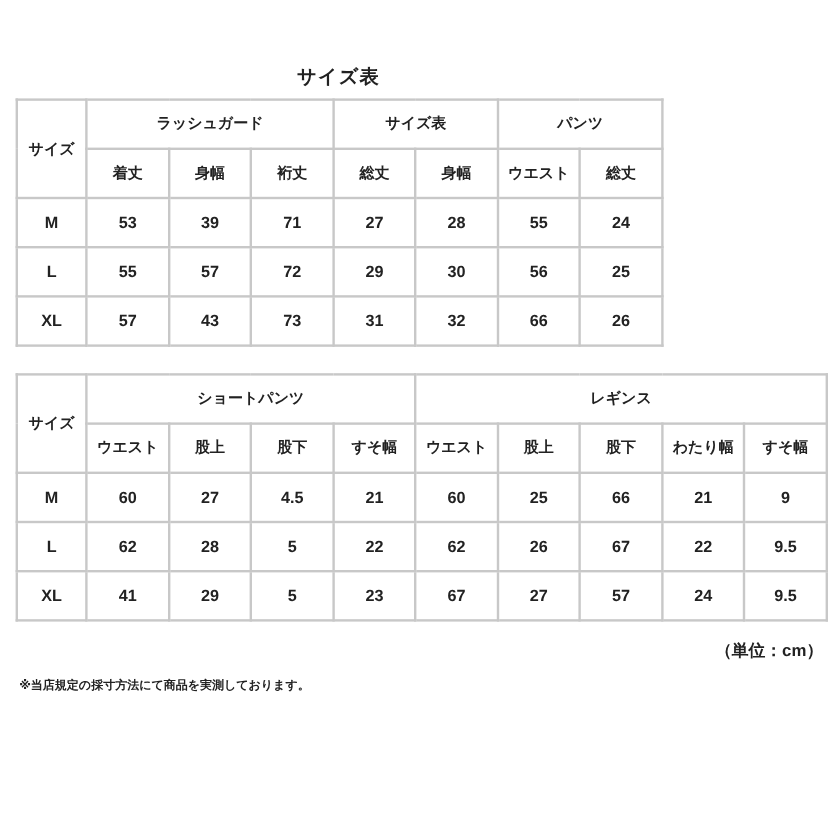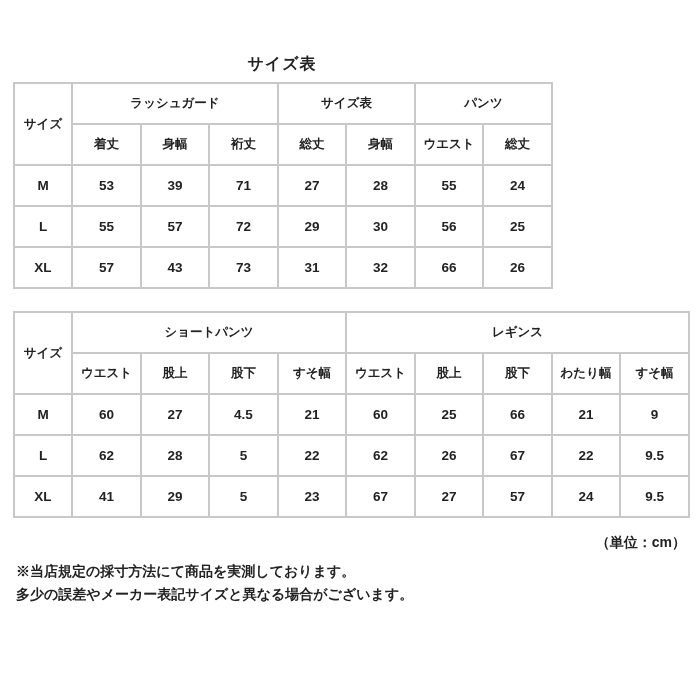--- a/index.html
+++ b/index.html
@@ -8,21 +8,21 @@
   .title { position:absolute; left:0; top:54px; width:564px; text-align:center;
            font-size:16px; font-weight:bold; letter-spacing:1px; }
   table { position:absolute; border-collapse:collapse; table-layout:fixed; }
   td { border:2px solid #c8c8c8; text-align:center; vertical-align:middle;
        font-size:12.5px; font-weight:bold; padding:0; height:39px; }
   td.num { font-family:"Liberation Sans", sans-serif; font-size:13.5px; }
   .t1 { left:13px; top:82px; width:539px; }
   .t2 { left:13px; top:311px; width:675px; }
   .unit { position:absolute; right:14px; top:534px; font-size:14px; font-weight:bold;
           font-family:"Liberation Sans", "DejaVu Sans", sans-serif; }
-  .notes { position:absolute; left:16px; top:560px; font-size:14px; font-weight:bold; line-height:23px;font-family:Liberation Serif, serif; }
+  .notes { position:absolute; left:16px; top:560px; font-size:10px; font-weight:bold; line-height:23px; }
   .notes div { white-space:nowrap; }
 </style>
 </head>
 <body>
 
 <div class="title">サイズ表</div>
 
 <table class="t1">
   <colgroup>
     <col style="width:58px">
@@ -149,14 +149,13 @@
     <td class="num">24</td>
     <td class="num">9.5</td>
   </tr>
 </tbody>
   </table>
 
 <div class="unit">（単位：cm）</div>
 
 <div class="notes">
   <div>※当店規定の採寸方法にて商品を実測しております。</div>
-  <div>多少の誤差やメーカー表記サイズと異なる場合がございます。</div>
 </div>
 
 </body></html>

